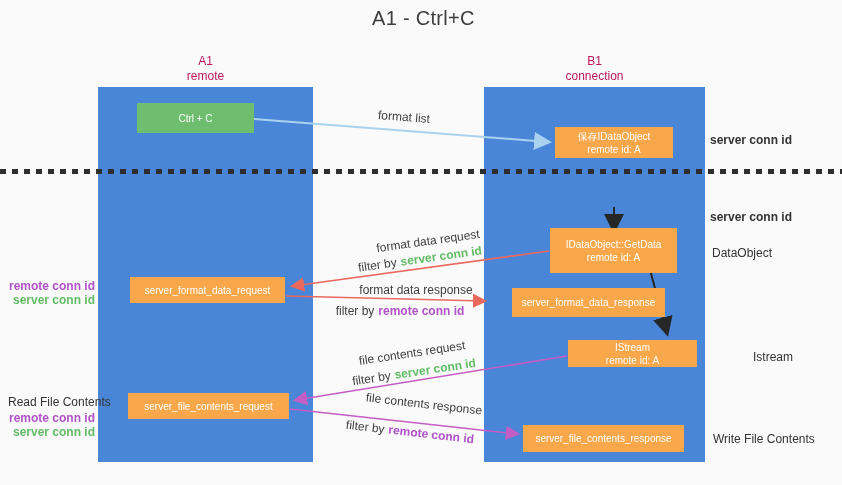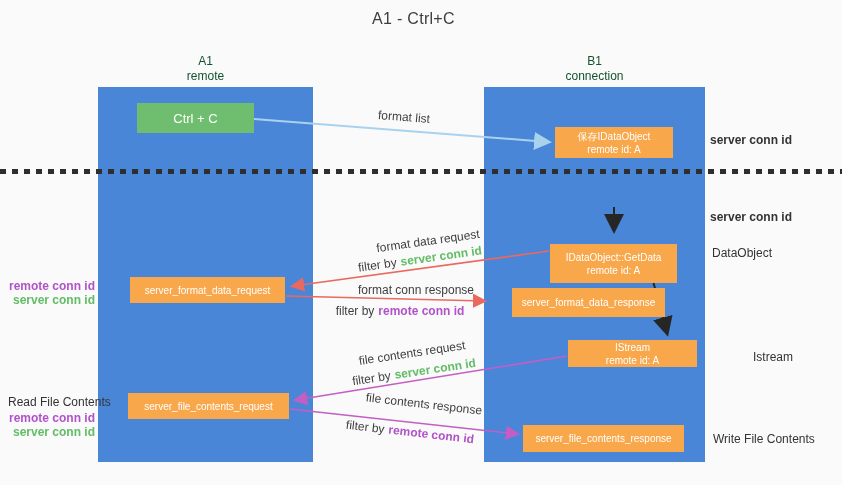--- a/index.html
+++ b/index.html
@@ -8,29 +8,29 @@
     background: var(--bg, #fafafa);
     font-family: "Liberation Sans", sans-serif;
     position: relative;
     overflow: hidden;
     color:#333;
   }
   .canvas { position:absolute; inset:0; }
 
   .title {
     position:absolute; left:372px; top:8px;
-    font-size:16px; line-height:21px; color:var(--text-dark,#3d3d3d);
+    font-size:20px; line-height:21px; color:var(--text-dark,#3d3d3d);
     letter-spacing:0.3px;
   }
 
   .lane { position:absolute; top:87px; height:375px; background:var(--lane-blue,#4a86d8); }
   .lane.left  { left:98px;  width:215px; }
   .lane.right { left:484px; width:221px; }
 
-  .lane-header { position:absolute; top:54px; text-align:center; font-size:12px; line-height:15px; color:#14532d; }
+  .lane-header { position:absolute; top:54px; text-align:center; font-size:12px; line-height:15px; color:#be185d; }
   .lane-header.left  { left:98px;  width:215px; }
   .lane-header.right { left:484px; width:221px; }
 
   .divider {
     position:absolute; left:0; top:169px; width:842px; height:5px;
     background: repeating-linear-gradient(90deg, #2e2e2e 0 6px, transparent 6px 12px);
   }
 
   .arrows { position:absolute; left:0; top:0; }
   .st-blue    { stroke:var(--arrow-blue,#a9d2ee);    stroke-width:2; }
@@ -40,21 +40,21 @@
   .mk-blue    { fill:var(--arrow-blue,#a9d2ee); }
   .mk-black   { fill:var(--arrow-black,#262626); }
   .mk-red     { fill:var(--arrow-red,#e9695e); }
   .mk-magenta { fill:var(--arrow-magenta,#c45ec4); }
 
   .node {
     position:absolute; display:flex; flex-direction:column;
     align-items:center; justify-content:center;
     color:#fff; text-align:center; white-space:nowrap; overflow:hidden;
   }
-  .node.green  { background:var(--node-green,#6fbe6f); font-size:13px; }
+  .node.green  { background:var(--node-green,#6fbe6f); font-size:10px; }
   .node.orange { background:var(--node-orange,#f9a74b); font-size:10px; line-height:13px; }
   .node.orange.single { font-size:10px; }
 
   .flow-label {
     position:absolute; font-size:12px; color:#3f3f3f; white-space:nowrap;
     transform: translate(-50%,-50%) rotate(var(--rot,0deg));
   }
   .flow-label .fb { margin-right:4px; }
 
   .green-text  { color:var(--text-green,#63bc66); font-weight:bold; }
@@ -113,21 +113,21 @@
   <div class="node green" style="left:137px;top:103px;width:117px;height:30px">
     <div>Ctrl + C</div>
   </div>
 
   <div class="node orange" style="left:555px;top:127px;width:118px;height:31px">
     <div>保存IDataObject</div>
     <div>remote id: A</div>
   </div>
 
 
-  <div class="node orange" style="left:550px;top:244px;width:127px;height:39px">
+  <div class="node orange" style="left:550px;top:228px;width:127px;height:45px">
     <div>IDataObject::GetData</div>
     <div>remote id: A</div>
   </div>
 
   <div class="node orange single" style="left:130px;top:277px;width:155px;height:26px">
     <div>server_format_data_request</div>
   </div>
 
   <div class="node orange single" style="left:512px;top:288px;width:153px;height:29px">
     <div>server_format_data_response</div>
@@ -146,21 +146,21 @@
     <div>server_file_contents_request</div>
   </div>
 
   <div class="flow-label" style="left:404px;top:117px;--rot:4.5deg">format list</div>
 
   <div class="flow-label" style="left:428px;top:241px;--rot:-8deg">format data request</div>
   <div class="flow-label" style="left:420px;top:259px;--rot:-8deg">
     <span class="fb">filter by</span><span class="green-text">server conn id</span>
   </div>
 
-  <div class="flow-label" style="left:416px;top:290px;--rot:0deg">format conn response</div>
+  <div class="flow-label" style="left:416px;top:290px;--rot:0deg">format data response</div>
   <div class="flow-label" style="left:400px;top:311px;--rot:0deg">
     <span class="fb">filter by</span><span class="purple-text">remote conn id</span>
   </div>
 
   <div class="flow-label" style="left:412px;top:353px;--rot:-8.5deg">file contents request</div>
   <div class="flow-label" style="left:414px;top:372px;--rot:-8.5deg">
     <span class="fb">filter by</span><span class="green-text">server conn id</span>
   </div>
 
   <div class="flow-label" style="left:424px;top:404px;--rot:6.5deg">file contents response</div>

